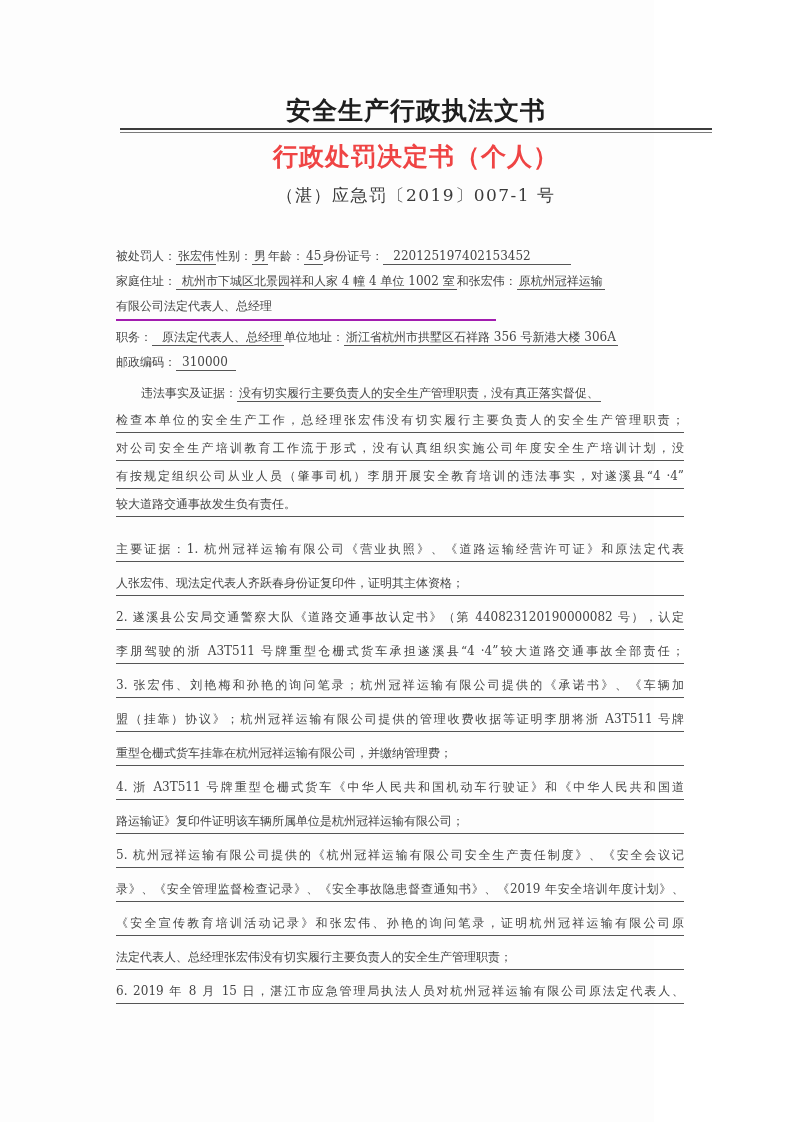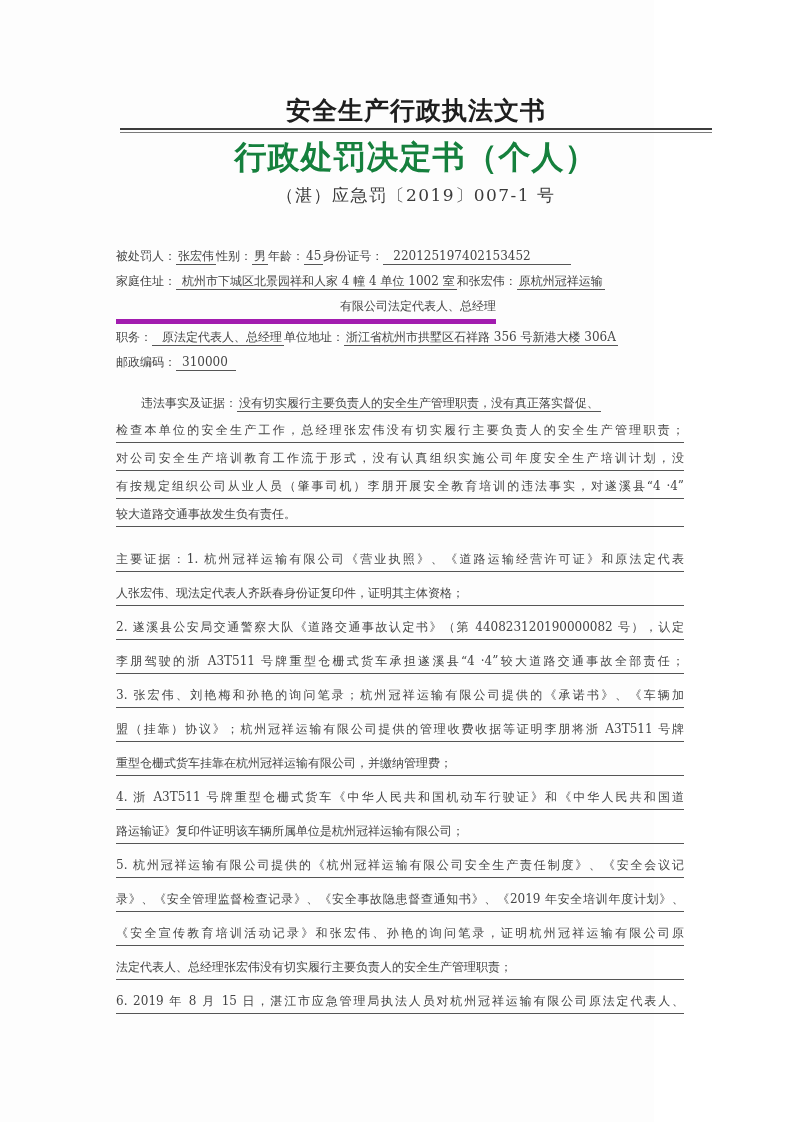--- a/index.html
+++ b/index.html
@@ -4,28 +4,28 @@
 <style>
   html, body { margin: 0; padding: 0; background: #ffffff; }
   body { width: 794px; height: 1122px; position: relative; overflow: hidden;
          font-family: "DejaVu Serif", "Liberation Serif", serif; color: #3a3a3a; }
   .page { position: absolute; left: 0; top: 0; width: 654px; height: 1122px; background: #fdfdfd; }
   .doc-header { position: absolute; left: 120px; top: 96px; width: 592px; text-align: center; }
   .h1 { font-size: 25px; font-weight: bold; color: #1e1e1e; letter-spacing: 1px; line-height: 30px; }
   .rule { position: absolute; left: 120px; top: 128px; width: 592px; height: 2px; background: #3c3c3c; }
   .rule2 { position: absolute; left: 120px; top: 132px; width: 592px; height: 1px; background: #7a7a7a; }
   .h2 { position: absolute; left: 120px; top: 140px; width: 592px; text-align: center;
-        font-size: 32px; font-weight: bold; color: #15803d; line-height: 34px; letter-spacing: 1px; }
+        font-size: 25px; font-weight: bold; color: #ef4444; line-height: 34px; letter-spacing: 1px; }
   .docno { position: absolute; left: 120px; top: 183px; width: 592px; text-align: center;
            font-size: 17px; color: #3a3a3a; letter-spacing: 1.5px; line-height: 24px; }
 
   .body { position: absolute; left: 116px; top: 244px; width: 568px; font-size: 12px; line-height: 25px; color: #454545; }
   .line { height: 25px; white-space: nowrap; position: relative; }
   .u { border-bottom: 1px solid #555; padding: 0 2px 1px 2px; }
-  .fill { display: inline-block; border-bottom: 5px solid #a21caf; text-align: right; }
+  .fill { display: inline-block; border-bottom: 2px solid #a21caf; }
   .para { position: relative; }
   .uline { display: block; border-bottom: 1px solid #555; white-space: nowrap; overflow: hidden; text-align: justify; text-align-last: justify; }
   .uline.last { text-align-last: left; }
   .ev { margin-bottom: 25px; }
   .ev .uline { height: 24px; line-height: 24px; margin-bottom: 9px; }
   .facts .uline { height: 24px; line-height: 24px; margin-bottom: 3px; }
 </style>
 </head>
 <body>
 
@@ -50,21 +50,21 @@
     </div>
 
     <div class="line" style="margin-bottom:6px">
       <span class="fill" style="width:380px">有限公司法定代表人、总经理</span>
     </div>
 
     <div class="line">
       <span>职务：</span><span class="u" style="padding-left:10px">原法定代表人、总经理</span><span>单位地址：</span><span class="u">浙江省杭州市拱墅区石祥路 356 号新港大楼 306A</span>
     </div>
 
-    <div class="line" style="margin-bottom:16px">
+    <div class="line" style="margin-bottom:6px">
       <span>邮政编码：</span><span class="u" style="padding-left:6px;padding-right:8px">310000</span>
     </div>
 
     <div class="para facts">
       <div class="line" style="padding-left:25px;height:24px;line-height:24px;margin-bottom:3px">
         <span>违法事实及证据：</span><span class="u">没有切实履行主要负责人的安全生产管理职责，没有真正落实督促、</span>
       </div>
       <span class="uline">检查本单位的安全生产工作，总经理张宏伟没有切实履行主要负责人的安全生产管理职责；</span>
       <span class="uline">对公司安全生产培训教育工作流于形式，没有认真组织实施公司年度安全生产培训计划，没</span>
       <span class="uline">有按规定组织公司从业人员（肇事司机）李朋开展安全教育培训的违法事实，对遂溪县“4 ·4”</span>

